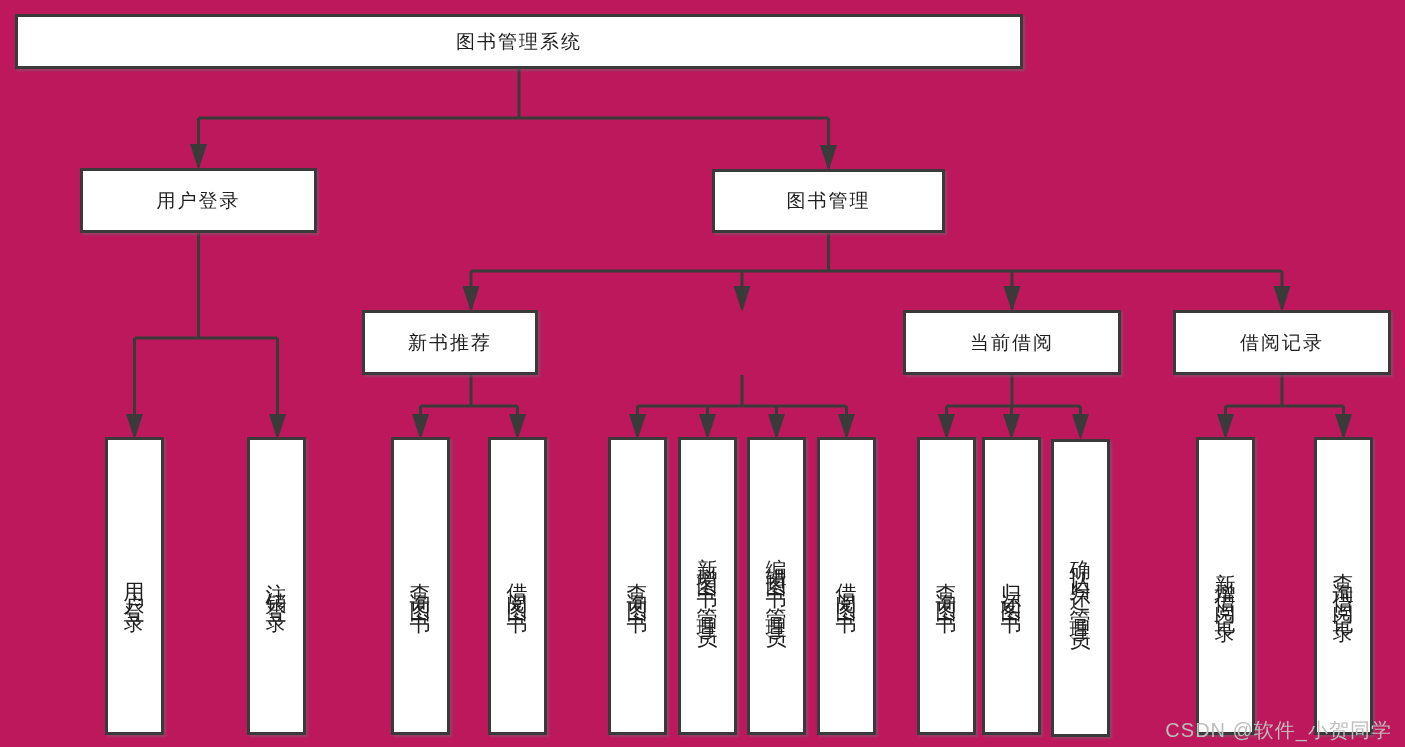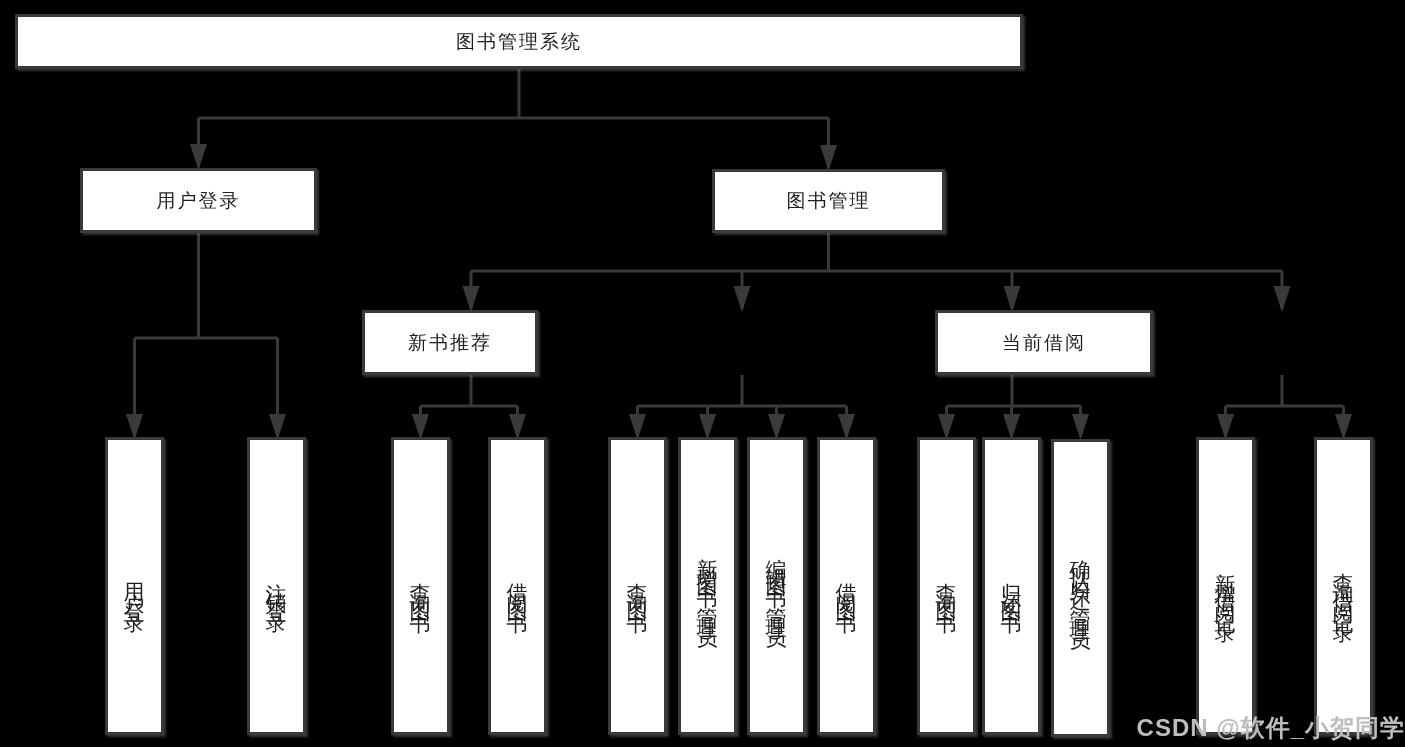--- a/index.html
+++ b/index.html
@@ -1,20 +1,20 @@
 <!DOCTYPE html>
 <html><head>
 <meta charset="utf-8">
 <style>
   html, body { margin: 0; padding: 0; background: #ffffff; }
   .canvas {
     position: relative;
     width: 1405px;
     height: 747px;
-    background: #000000;
+    background: #be185d;
     overflow: hidden;
     font-family: "Liberation Sans", sans-serif;
   }
   svg.connectors {
     position: absolute;
     left: 0; top: 0;
     width: 1405px; height: 747px;
   }
   .box {
     position: absolute;
@@ -33,27 +33,26 @@
     white-space: nowrap;
   }
   .box.v span {
     writing-mode: vertical-rl;
     font-size: 21px;
     letter-spacing: 10px;
     line-height: 1;
   }
   .watermark {
     position: absolute;
-    right: 0;
+    right: 13px;
     bottom: 3px;
-    font-size: 24px;
+    font-size: 20px;
     color: #bdbdbd;
     letter-spacing: 1px;
     white-space: nowrap;
-    font-weight: bold;
   }
 </style>
 </head>
 <body>
 
 <div class="canvas">
 
   <svg class="connectors" viewBox="0 0 1405 747">
     <g stroke="#3a3a3a" stroke-width="3" fill="none">
 
@@ -108,22 +107,25 @@
   <div class="box h" style="left:80px; top:168px; width:237px; height:65px;">
     <span>用户登录</span>
   </div>
   <div class="box h" style="left:712px; top:169px; width:233px; height:64px;">
     <span>图书管理</span>
   </div>
 
   <div class="box h" style="left:362px; top:310px; width:176px; height:65px;">
     <span>新书推荐</span>
   </div>
-  <div class="box h" style="left:903px; top:310px; width:218px; height:65px;margin-left:32px;">
+  <div class="box h" style="left:903px; top:310px; width:218px; height:65px;">
     <span>当前借阅</span>
+  </div>
+  <div class="box h" style="left:1173px; top:310px; width:218px; height:65px;">
+    <span>借阅记录</span>
   </div>
 
   <div class="box v" style="left:105px; top:437px; width:59px; height:298px;">
     <span>用户登录</span>
   </div>
   <div class="box v" style="left:247px; top:437px; width:59px; height:298px;">
     <span>注销登录</span>
   </div>
 
   <div class="box v" style="left:391px; top:437px; width:59px; height:298px;">

